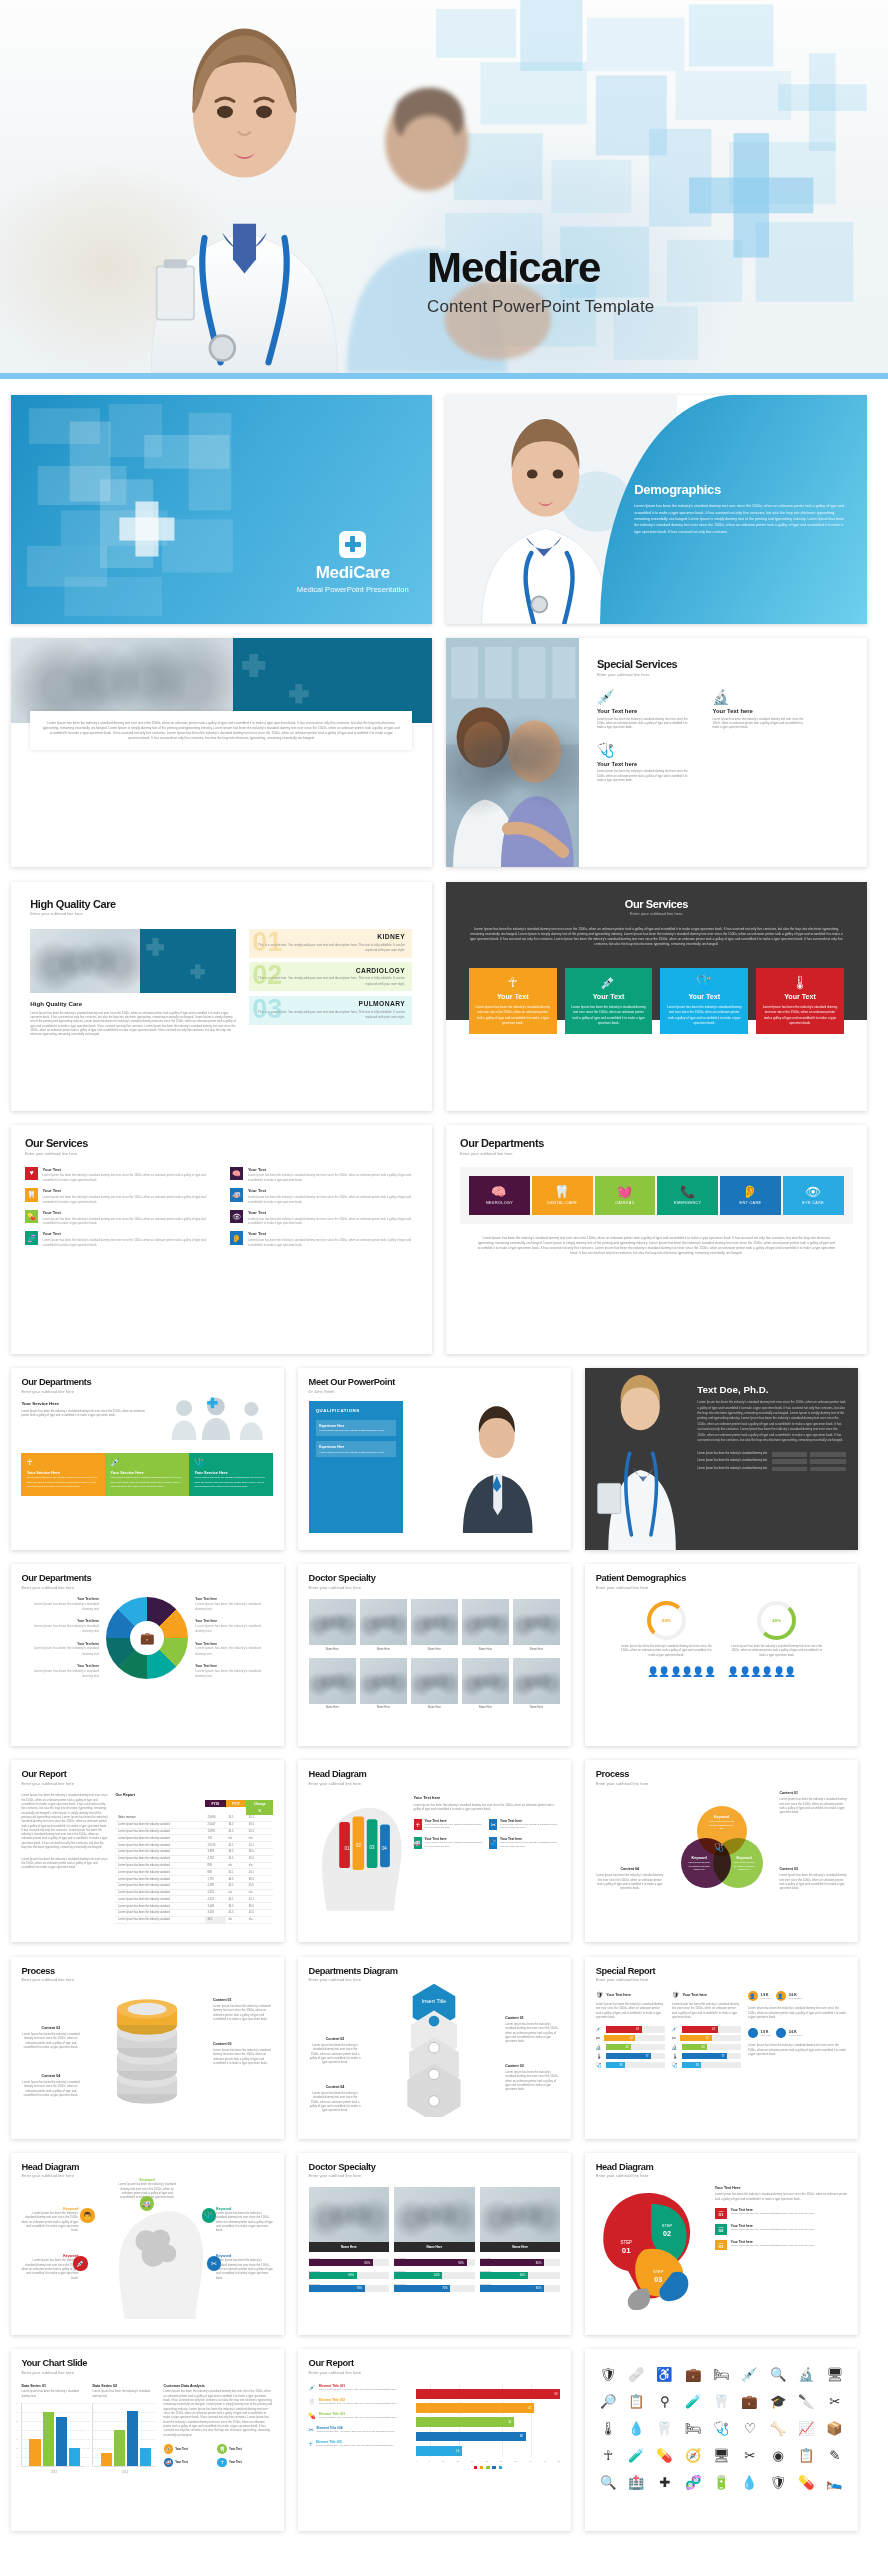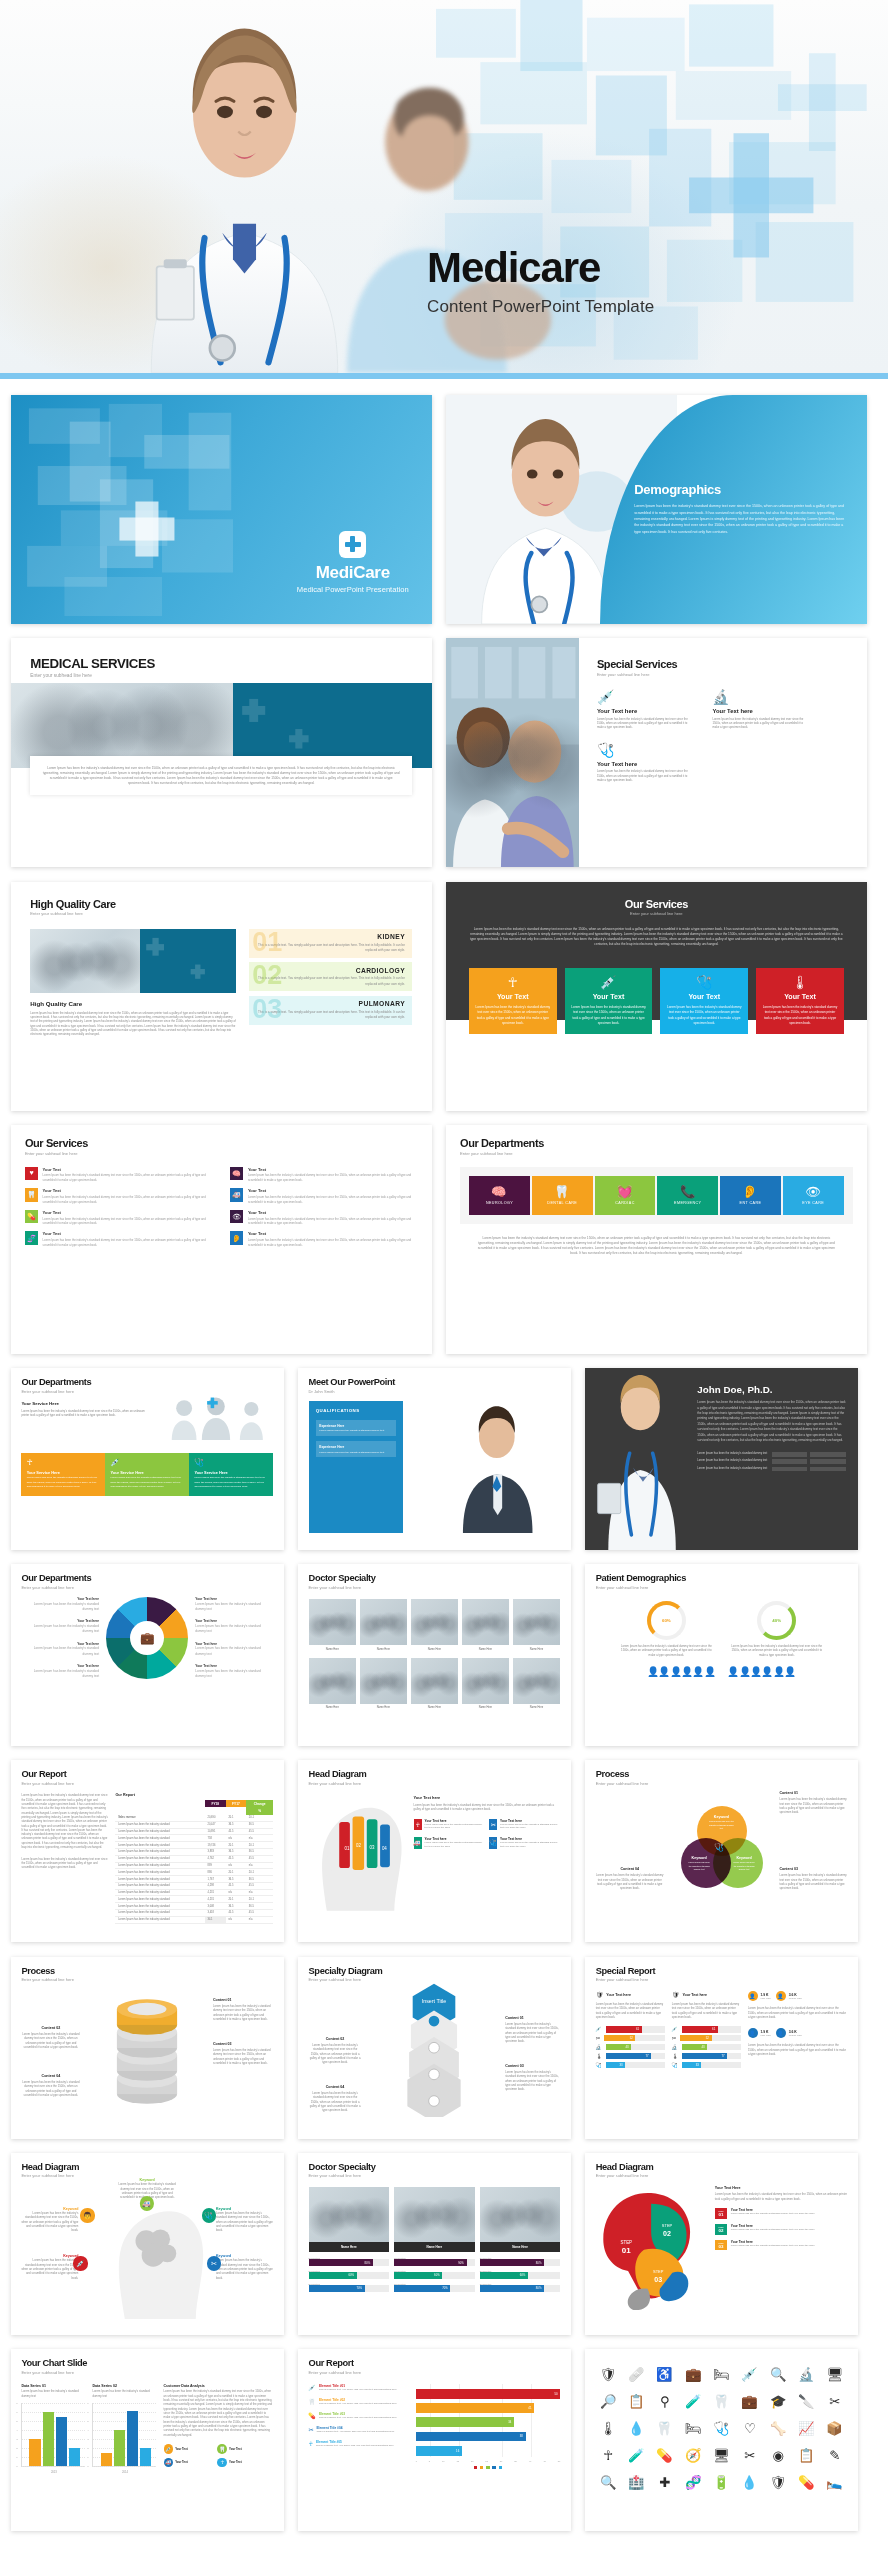--- a/index.html
+++ b/index.html
@@ -296,24 +296,20 @@
         <div class="intro-blue"></div>
         <div class="intro-copy">
           <div class="intro-h">Demographics</div>
           <div class="intro-p">Lorem Ipsum has been the industry's standard dummy text ever since the 1500s, when an unknown printer took a galley of type and scrambled it to make a type specimen book. It has survived not only five centuries, but also the leap into electronic typesetting, remaining essentially unchanged. Lorem Ipsum is simply dummy text of the printing and typesetting industry. Lorem Ipsum has been the industry's standard dummy text ever since the 1500s, when an unknown printer took a galley of type and scrambled it to make a type specimen book. It has survived not only five centuries.</div>
         </div>
       </div>
     </div>
 
     <div class="srow">
       <div class="card half">
-        <div style="padding:18px 19.6px 5.3px 19.6px">
-          <div class="s-title t20">MEDICAL SERVICES</div>
-          <div class="s-sub sub8">Enter your subhead line here</div>
-        </div>
         <div style="display:flex;height:85px">
           <div class="ph team" style="width:222px"></div>
           <div class="teal-blk" style="flex:1;position:relative">
             <svg width="100%" height="100%" viewBox="0 0 224 96">
               <g fill="#ffffff" opacity=".14">
                 <rect x="18" y="18" width="10" height="26"></rect>
                   <rect x="10" y="26" width="26" height="10"></rect>
                 <rect x="70" y="52" width="8" height="22"></rect>
                   <rect x="63" y="59" width="22" height="8"></rect>
               </g>
@@ -634,21 +630,21 @@
               <ellipse cx="62" cy="44" rx="22" ry="26" fill="#eac5a3"></ellipse>
               <path d="M40 40c-2-22 12-32 22-32s24 10 22 32c-3-13-11-18-22-18s-19 5-22 18z" fill="#c59a5e"></path>
               <path d="M26 205c0-60 18-86 36-90 22 4 40 30 40 90z" fill="#f4f7f9"></path>
               <path d="M54 112c5 14 18 14 23 0l-12 16z" fill="#5b7aa8"></path>
               <path d="M50 96c-8 26-4 60 2 92" stroke="#1f6fbf" stroke-width="4" fill="none" stroke-linecap="round"></path>
               <path d="M76 96c8 26 4 60-2 92" stroke="#1f6fbf" stroke-width="4" fill="none" stroke-linecap="round"></path>
               <rect x="14" y="130" width="26" height="34" rx="2" fill="#dfe5e9" stroke="#b9c3ca"></rect>
             </svg>
           </div>
           <div style="flex:1;padding:16px 12.4px 9px 5.3px;color:#fff">
-            <div style="font-size:9.8px;font-weight:bold">John Doe, Ph.D.</div>
+            <div style="font-size:9.8px;font-weight:bold">Text Doe, Ph.D.</div>
             <div style="font-size:3px;color:#c3c3c3;line-height:1.8;margin-top:5.3px">Lorem Ipsum has been the industry's standard dummy text ever since the 1500s, when an unknown printer took a galley of type and scrambled it to make a type specimen book. It has survived not only five centuries, but also the leap into electronic typesetting, remaining essentially unchanged. Lorem Ipsum is simply dummy text of the printing and typesetting industry. Lorem Ipsum has been the industry's standard dummy text ever since the 1500s, when an unknown printer took a galley of type and scrambled it to make a type specimen book. It has survived not only five centuries. Lorem Ipsum has been the industry's standard dummy text ever since the 1500s, when an unknown printer took a galley of type and scrambled it to make a type specimen book. It has survived not only five centuries, but also the leap into electronic typesetting, remaining essentially unchanged.</div>
             <div style="margin-top:9px;display:flex;flex-direction:column;gap:2.7px">
               <div style="display:flex;gap:3.6px;font-size:2.7px;color:#cfcfcf">
                 <span style="flex:2">Lorem Ipsum has been the industry's standard dummy text</span>
                 <span style="flex:1;background:#555;height:4.4px"></span>
                 <span style="flex:1;background:#555;height:4.4px"></span>
               </div>
               <div style="display:flex;gap:3.6px;font-size:2.7px;color:#cfcfcf">
                 <span style="flex:2">Lorem Ipsum has been the industry's standard dummy text</span>
                 <span style="flex:1;background:#555;height:4.4px"></span>
@@ -1043,21 +1039,21 @@
             <div style="position:absolute;left:0;top:92px;width:59px;text-align:center">
               <div style="font-size:3.6px;font-weight:bold">Content 04</div>
               <div class="body-txt b35" style="margin-top:1.8px">Lorem Ipsum has been the industry's standard dummy text ever since the 1500s, when an unknown printer took a galley of type and scrambled it to make a type specimen book.</div>
             </div>
           </div>
         </div>
       </div>
 
       <div class="card third">
         <div class="pad" style="padding:9px 10.7px">
-          <div class="s-title t13">Specialty Diagram</div>
+          <div class="s-title t13">Departments Diagram</div>
           <div class="s-sub sub7">Enter your subhead line here</div>
           <div style="position:relative;height:135px">
             <svg viewBox="0 0 120 152" width="107" height="135" style="position:absolute;left:50%;top:0;transform:translateX(-50%)">
               <path d="M60 2l24 14v24L60 54 36 40V16z" fill="#1b8ac4"></path>
               <path d="M60 32l26 16v26L60 90 34 74V48z" fill="#ebebeb"></path>
               <path d="M60 62l28 17v28L60 124 32 107V79z" fill="#e2e2e2"></path>
               <path d="M60 92l30 18v30L60 158 30 140v-30z" fill="#dadada"></path>
               <text x="60" y="24" font-size="6" fill="#fff" text-anchor="middle" font-family="sans-serif">Insert Title</text>
               <circle cx="60" cy="44" r="6" fill="#1b8ac4"></circle>
               <circle cx="60" cy="74" r="6" fill="#fff" stroke="#bbb"></circle>

